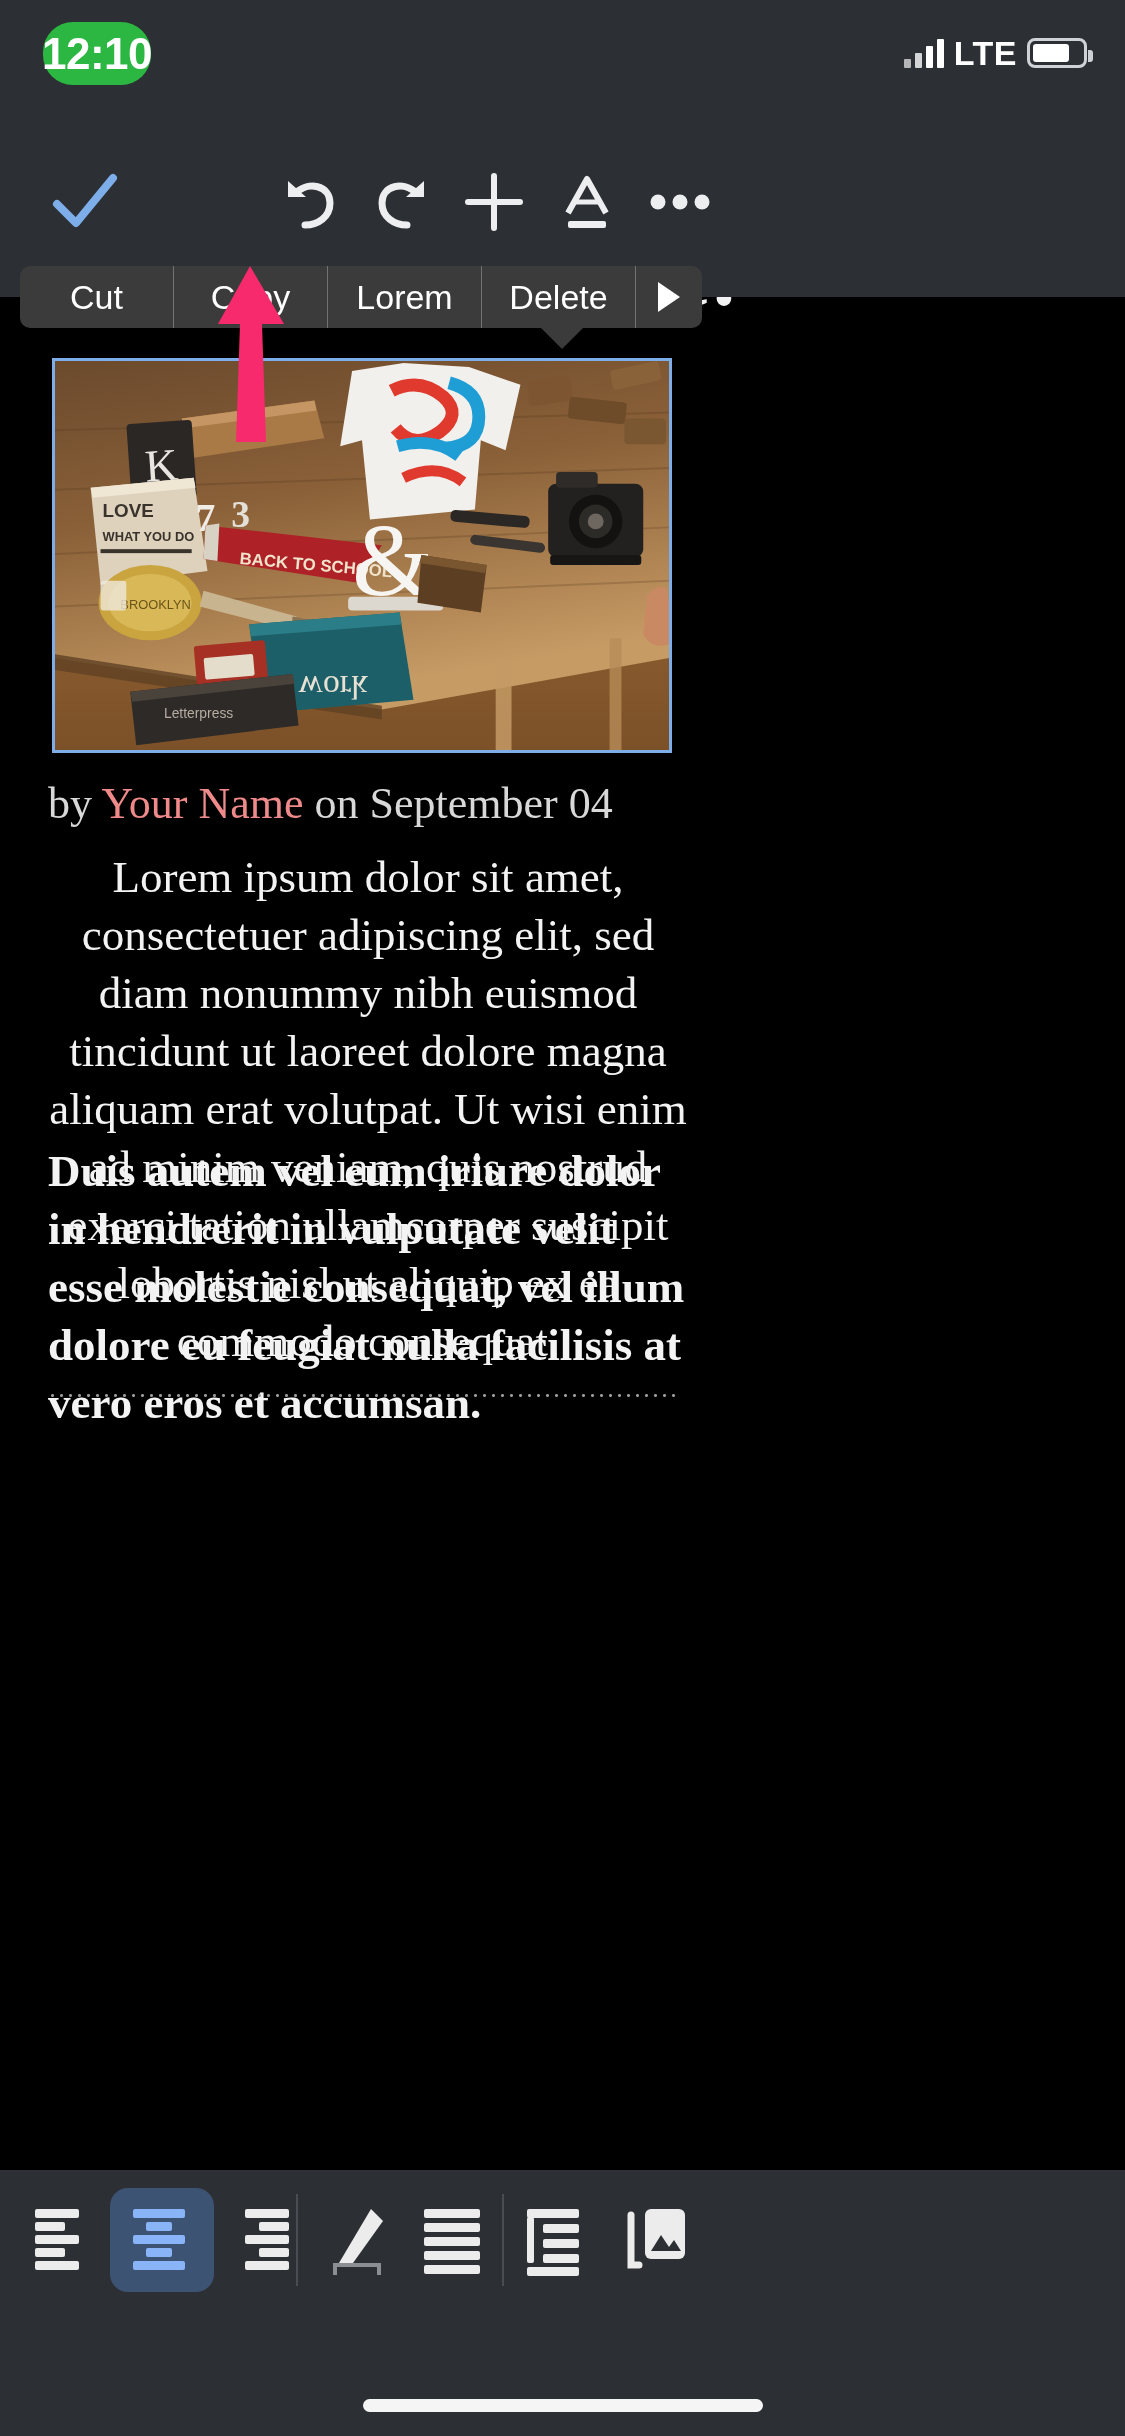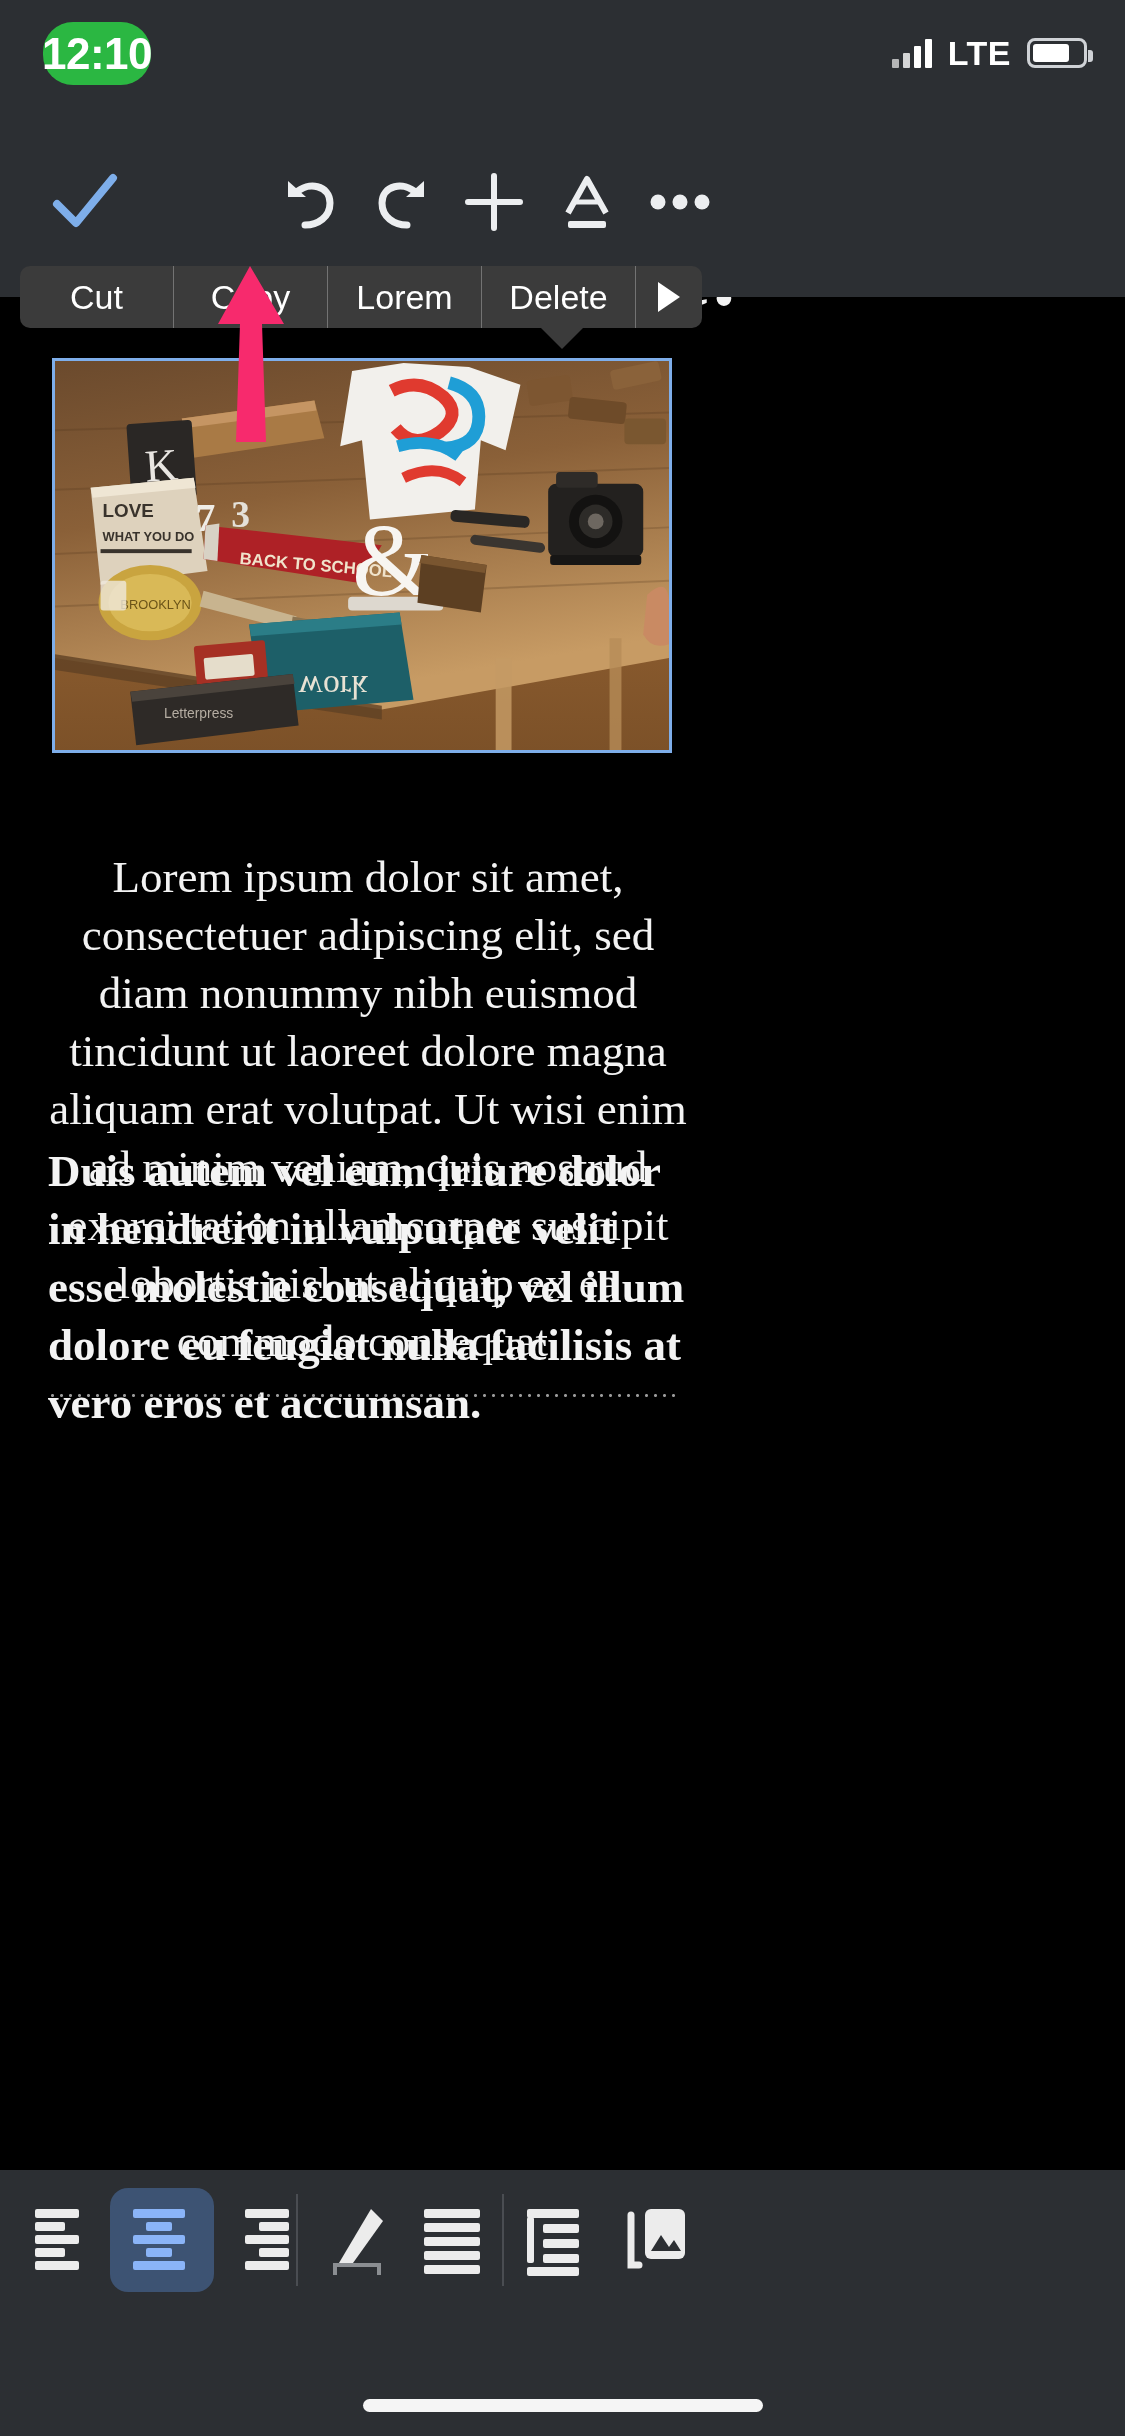--- a/index.html
+++ b/index.html
@@ -25,21 +25,21 @@
     position: absolute; left: 43px; top: 22px;
     width: 108px; height: 63px; border-radius: 30px;
     background: #2bb742;
     color: #fff; font-size: 44px; font-weight: 600;
     display: flex; align-items: center; justify-content: center;
     letter-spacing: -0.5px;
     font-family: "Liberation Sans", sans-serif;
   }
   #status-right {
     position: absolute; right: 38px; top: 26px;
-    display: flex; align-items: center; gap: 16px; height: 54px; justify-content: space-between;
+    display: flex; align-items: center; gap: 10px; height: 54px; justify-content: space-between;
   }
   .sigbars { display: flex; align-items: flex-end; gap: 4px; height: 30px; }
   .sigbars i { display: block; width: 7px; background: #fff; border-radius: 1px; }
   .sigbars i:nth-child(1){ height: 9px; opacity:.65;}
   .sigbars i:nth-child(2){ height: 15px; opacity:.8;}
   .sigbars i:nth-child(3){ height: 22px;}
   .sigbars i:nth-child(4){ height: 29px;}
   #lte-label { color:#fff; font-size: 34px; font-weight: 600; letter-spacing:.5px; }
   #battery {
     position: relative; width: 60px; height: 30px;
@@ -358,20 +358,23 @@
         <polygon points="76,334 240,316 246,368 82,388" fill="#2e2a27"></polygon>
         <polygon points="76,334 240,316 242,326 78,344" fill="#4a433c"></polygon>
         <text x="110" y="360" font-family="Liberation Sans, sans-serif" font-size="14" fill="#b5ada2">Letterpress</text>
 
         <rect x="46" y="222" width="26" height="30" rx="3" fill="#efe9dc" opacity=".8"></rect>
 
         <path d="M598 236 q22 -20 22 10 l0 40 q-18 6 -26 -10 z" fill="#c98a63"></path>
       </svg>
     </div>
 
+    <div id="byline">
+      <span>by </span><span class="author">Your Name</span><span> on September 04</span>
+    </div>
 
     <p class="para" id="para1">Lorem ipsum dolor sit amet, consectetuer adipiscing elit, sed diam nonummy nibh euismod tincidunt ut laoreet dolore magna aliquam erat volutpat. Ut wisi enim ad minim veniam, quis nostrud exerci tation ullamcorper suscipit lobortis nisl ut aliquip ex ea commodo consequat.</p>
     <p class="para" id="para2">Duis autem vel eum iriure dolor in hendrerit in vulputate velit esse molestie consequat, vel illum dolore eu feugiat nulla facilisis at vero eros et accumsan.</p>
 
     <div id="page-break"></div>
   </div>
 
   <div id="ctx-tail"></div>
   <div id="ctx-menu">
     <div class="ctx-item">Cut</div>

